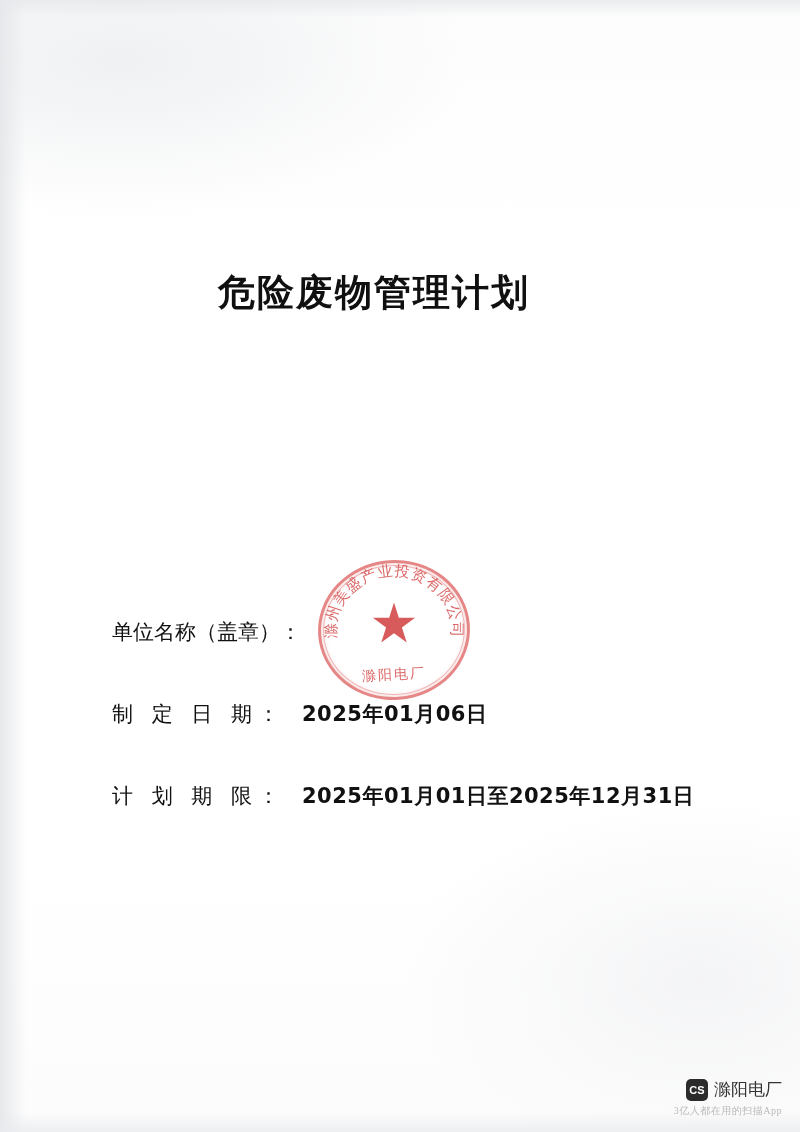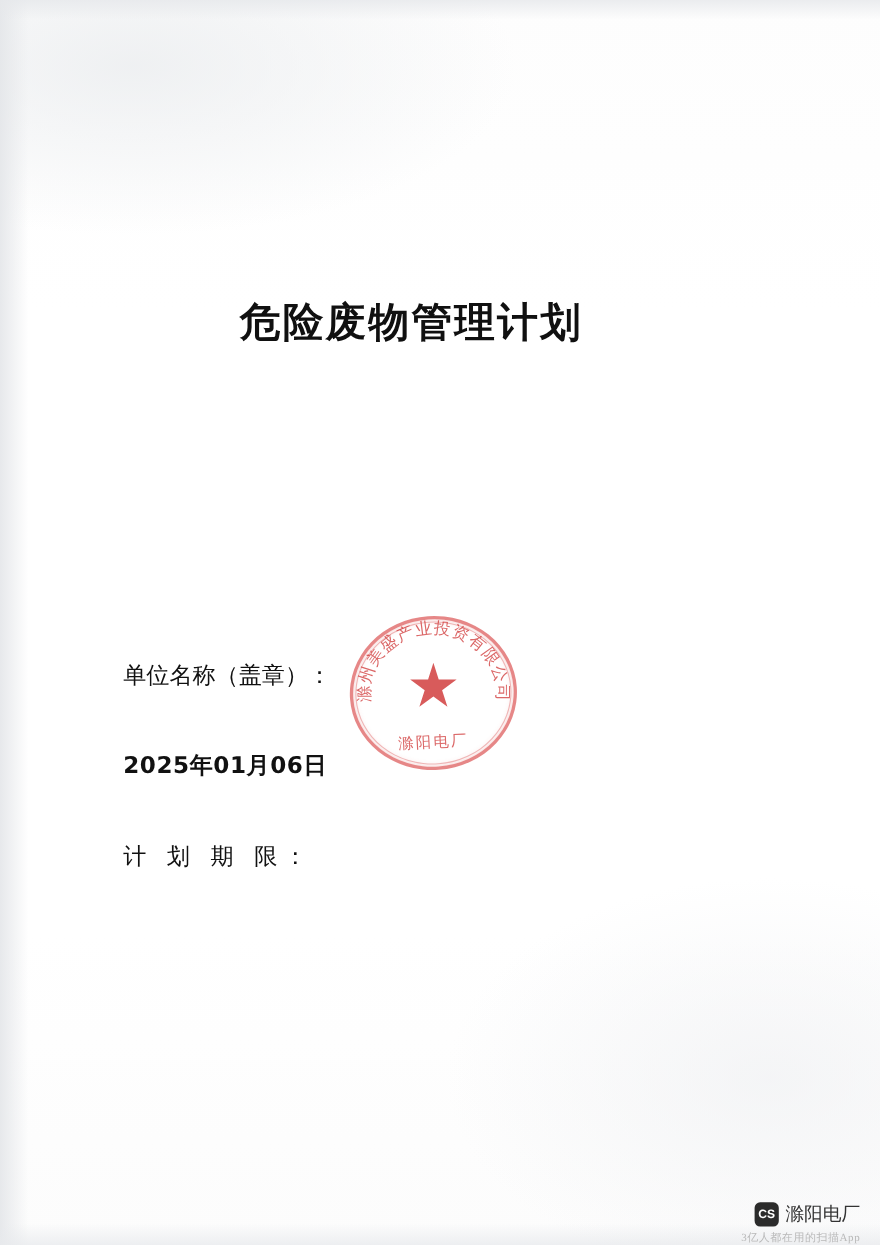--- a/index.html
+++ b/index.html
@@ -53,21 +53,21 @@
     font-size: 37px;
     font-weight: bold;
     letter-spacing: 2px;
     color: #101010;
     font-family: "DejaVu Sans", "Liberation Sans", sans-serif;
     transform: translateX(-26px);
   }
 
   .fields {
     position: absolute;
-    top: 600px;
+    top: 618px;
     left: 112px;
     width: 620px;
   }
 
   .field-row {
     display: flex;
     align-items: baseline;
     margin-bottom: 54px;
     font-size: 21px;
     color: #111;
@@ -147,21 +147,21 @@
     font-size: 14px;
     letter-spacing: 2px;
     font-family: "DejaVu Sans", "Liberation Sans", sans-serif;
     transform: rotate(-3deg);
   }
 
   
   .watermark {
     position: absolute;
     right: 18px;
-    bottom: 0;
+    bottom: 14px;
     text-align: right;
   }
   .watermark-main {
     display: flex;
     align-items: center;
     justify-content: flex-end;
     gap: 6px;
   }
   .cs-badge {
     width: 22px;
@@ -200,25 +200,27 @@
   <div class="doc-title">危险废物管理计划</div>
 
   <div class="fields">
 
     <div class="field-row">
       <span class="field-label">单位名称（盖章）：</span>
       <span class="field-value"></span>
     </div>
 
     <div class="field-row">
+      <span class="field-label spaced">制 定 日 期：</span>
       <span class="field-value">2025年01月06日</span>
     </div>
 
     <div class="field-row">
       <span class="field-label spaced">计 划 期 限：</span>
+      <span class="field-value">2025年01月01日至2025年12月31日</span>
     </div>
 
   </div>
 
   <div class="seal">
     <div class="ring"></div>
     <div class="ring2"></div>
     <svg class="arc-text" viewBox="0 0 152 140">
       <defs>
         <path id="sealArc" d="M 20,84 A 58,54 0 1 1 132,84"></path>

